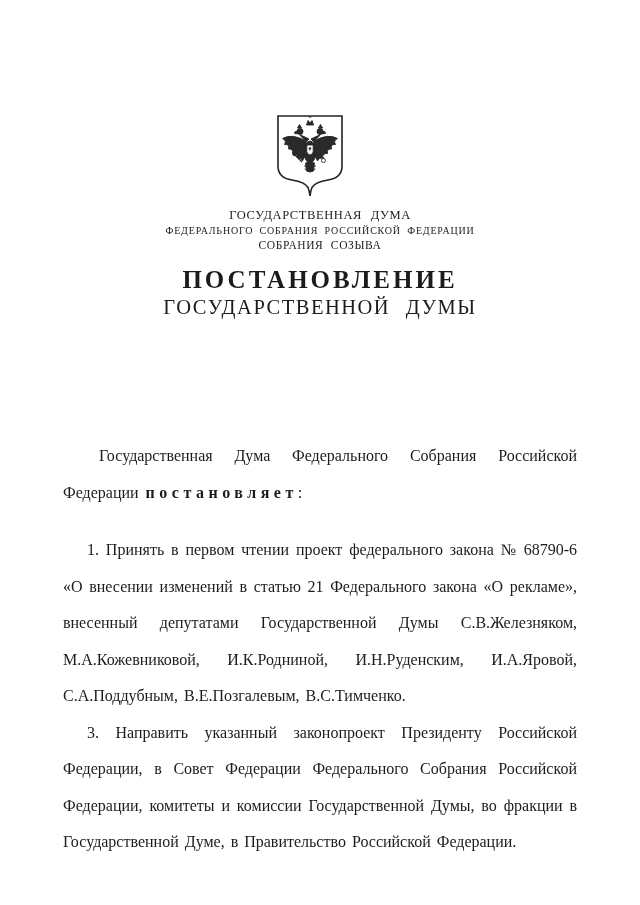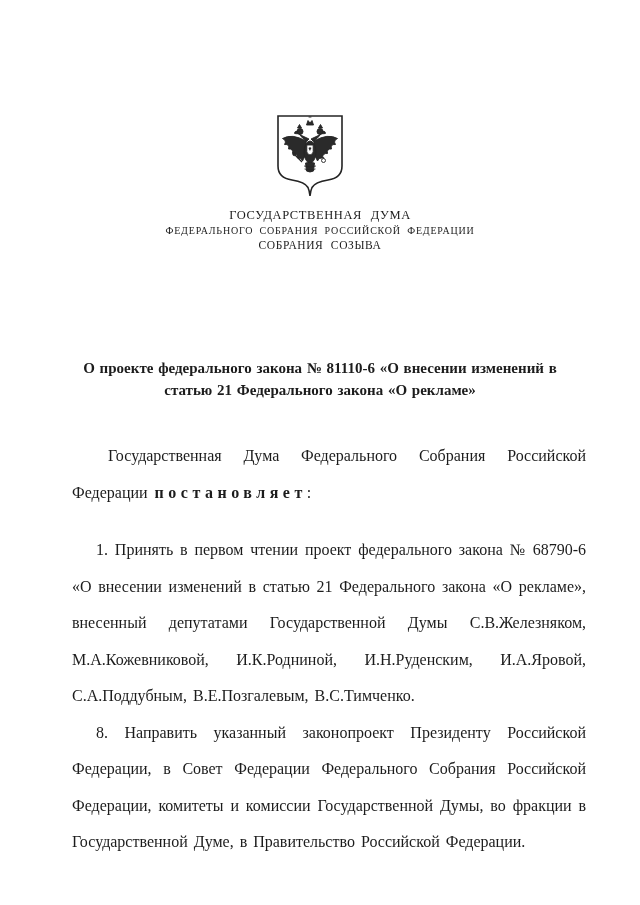--- a/index.html
+++ b/index.html
@@ -72,21 +72,21 @@
     top: 317px;
     width: 500px;
     text-align: center;
     font-size: 15px;
     font-weight: bold;
     line-height: 22px;
     word-spacing: 1px;
   }
   .doc-body {
     position: absolute;
-    left: 72px;
+    left: 63px;
     top: 398px;
     width: 514px;
     font-size: 16px;
     line-height: 36.5px;
     text-align: justify;
     word-spacing: 2px;
   }
   .doc-body p {
     margin: 0;
   }
@@ -150,23 +150,24 @@
     </svg>
   </div>
 
   <div class="org-header">
     <div class="org-line1">ГОСУДАРСТВЕННАЯ ДУМА</div>
     <div class="org-line2">ФЕДЕРАЛЬНОГО СОБРАНИЯ РОССИЙСКОЙ ФЕДЕРАЦИИ</div>
     <div class="org-line3">СОБРАНИЯ СОЗЫВА</div>
   </div>
 
   <div class="doc-type">
+    <div class="doc-type-line1">ПОСТАНОВЛЕНИЕ</div>
+    <div class="doc-type-line2">ГОСУДАРСТВЕННОЙ ДУМЫ</div>
   </div>
 
-  <div class="subject">О проекте федерального закона № 81110-6 «О внесении изменений в статью 21 Федерального закона «О рекламе»</div>
 
   <div class="doc-body">
     <p class="preamble"><span>Государственная Дума Федерального Собрания Российской Федерации</span><span class="verb">постановляет</span><span>:</span></p>
     <p class="resolution-item">1. Принять в первом чтении проект федерального закона № 68790-6 «О внесении изменений в статью 21 Федерального закона «О рекламе», внесенный депутатами Государственной Думы С.В.Железняком, М.А.Кожевниковой, И.К.Родниной, И.Н.Руденским, И.А.Яровой, С.А.Поддубным, В.Е.Позгалевым, В.С.Тимченко.</p>
-    <p class="resolution-item">8. Направить указанный законопроект Президенту Российской Федерации, в Совет Федерации Федерального Собрания Российской Федерации, комитеты и комиссии Государственной Думы, во фракции в Государственной Думе, в Правительство Российской Федерации.</p>
+    <p class="resolution-item">3. Направить указанный законопроект Президенту Российской Федерации, в Совет Федерации Федерального Собрания Российской Федерации, комитеты и комиссии Государственной Думы, во фракции в Государственной Думе, в Правительство Российской Федерации.</p>
   </div>
 
 </div>
 
 </body></html>

